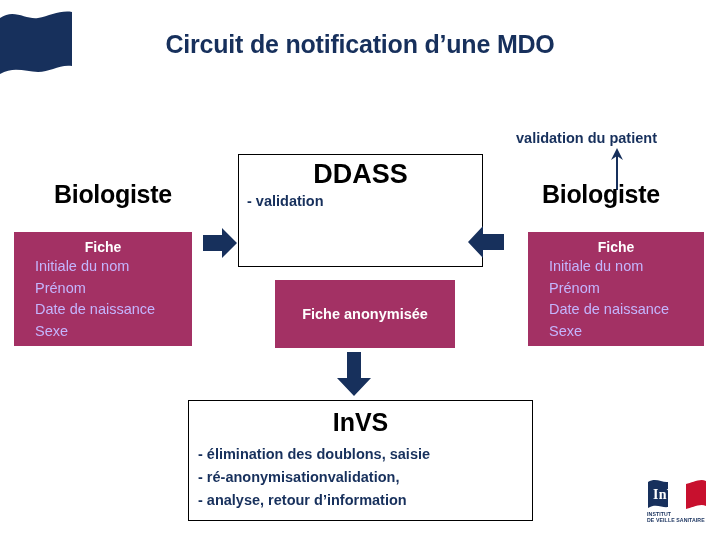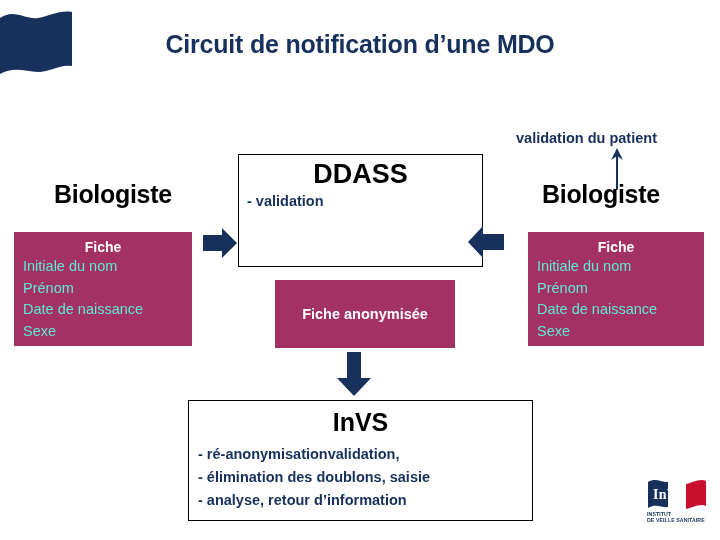--- a/index.html
+++ b/index.html
@@ -64,22 +64,22 @@
   .fiche-card .fiche-title {
     text-align: center;
     font-size: 14px;
     font-weight: bold;
     line-height: 18px;
     color: #ffffff;
   }
   .fiche-card .fiche-line {
     font-size: 14.5px;
     line-height: 21.5px;
-    color: #5eead4;
-    padding-left: 9px;
+    color: #c4b5fd;
+    padding-left: 21px;
     white-space: nowrap;
   }
 
   
   .process-box {
     position: absolute;
     background: #ffffff;
     border: 1.4px solid #000000;
     box-sizing: border-box;
   }
@@ -234,22 +234,22 @@
   <path d="M10 0 L24 0 L24 26 L34 26 L17 44 L0 26 L10 26 Z" fill="#17305C"></path>
 </svg>
 
 <div id="fiche-anonymisee">
   <div class="fiche-anon-label">Fiche anonymisée</div>
 </div>
 
 <div class="process-box" id="box-invs">
   <div class="process-title">InVS</div>
   <div class="process-lines">
+    <div class="process-line">- élimination des doublons, saisie</div>
     <div class="process-line">- ré-anonymisationvalidation,</div>
-    <div class="process-line">- élimination des doublons, saisie</div>
     <div class="process-line">- analyse, retour d’information</div>
   </div>
 </div>
 
 <div id="invs-logo">
   <svg class="logo-flag" viewBox="0 0 62 34" xmlns="http://www.w3.org/2000/svg">
     <path d="M2 4 C 10 -1, 16 5, 22 4 L22 29 C 16 30, 10 25, 2 30 Z" fill="#17305C"></path>
     <path d="M22 4 C 28 3, 34 7, 40 6 L40 31 C 34 32, 28 28, 22 29 Z" fill="#ffffff"></path>
     <path d="M40 6 C 46 5, 54 0, 60 3 L60 28 C 54 25, 46 30, 40 31 Z" fill="#C8102E"></path>
   </svg>

